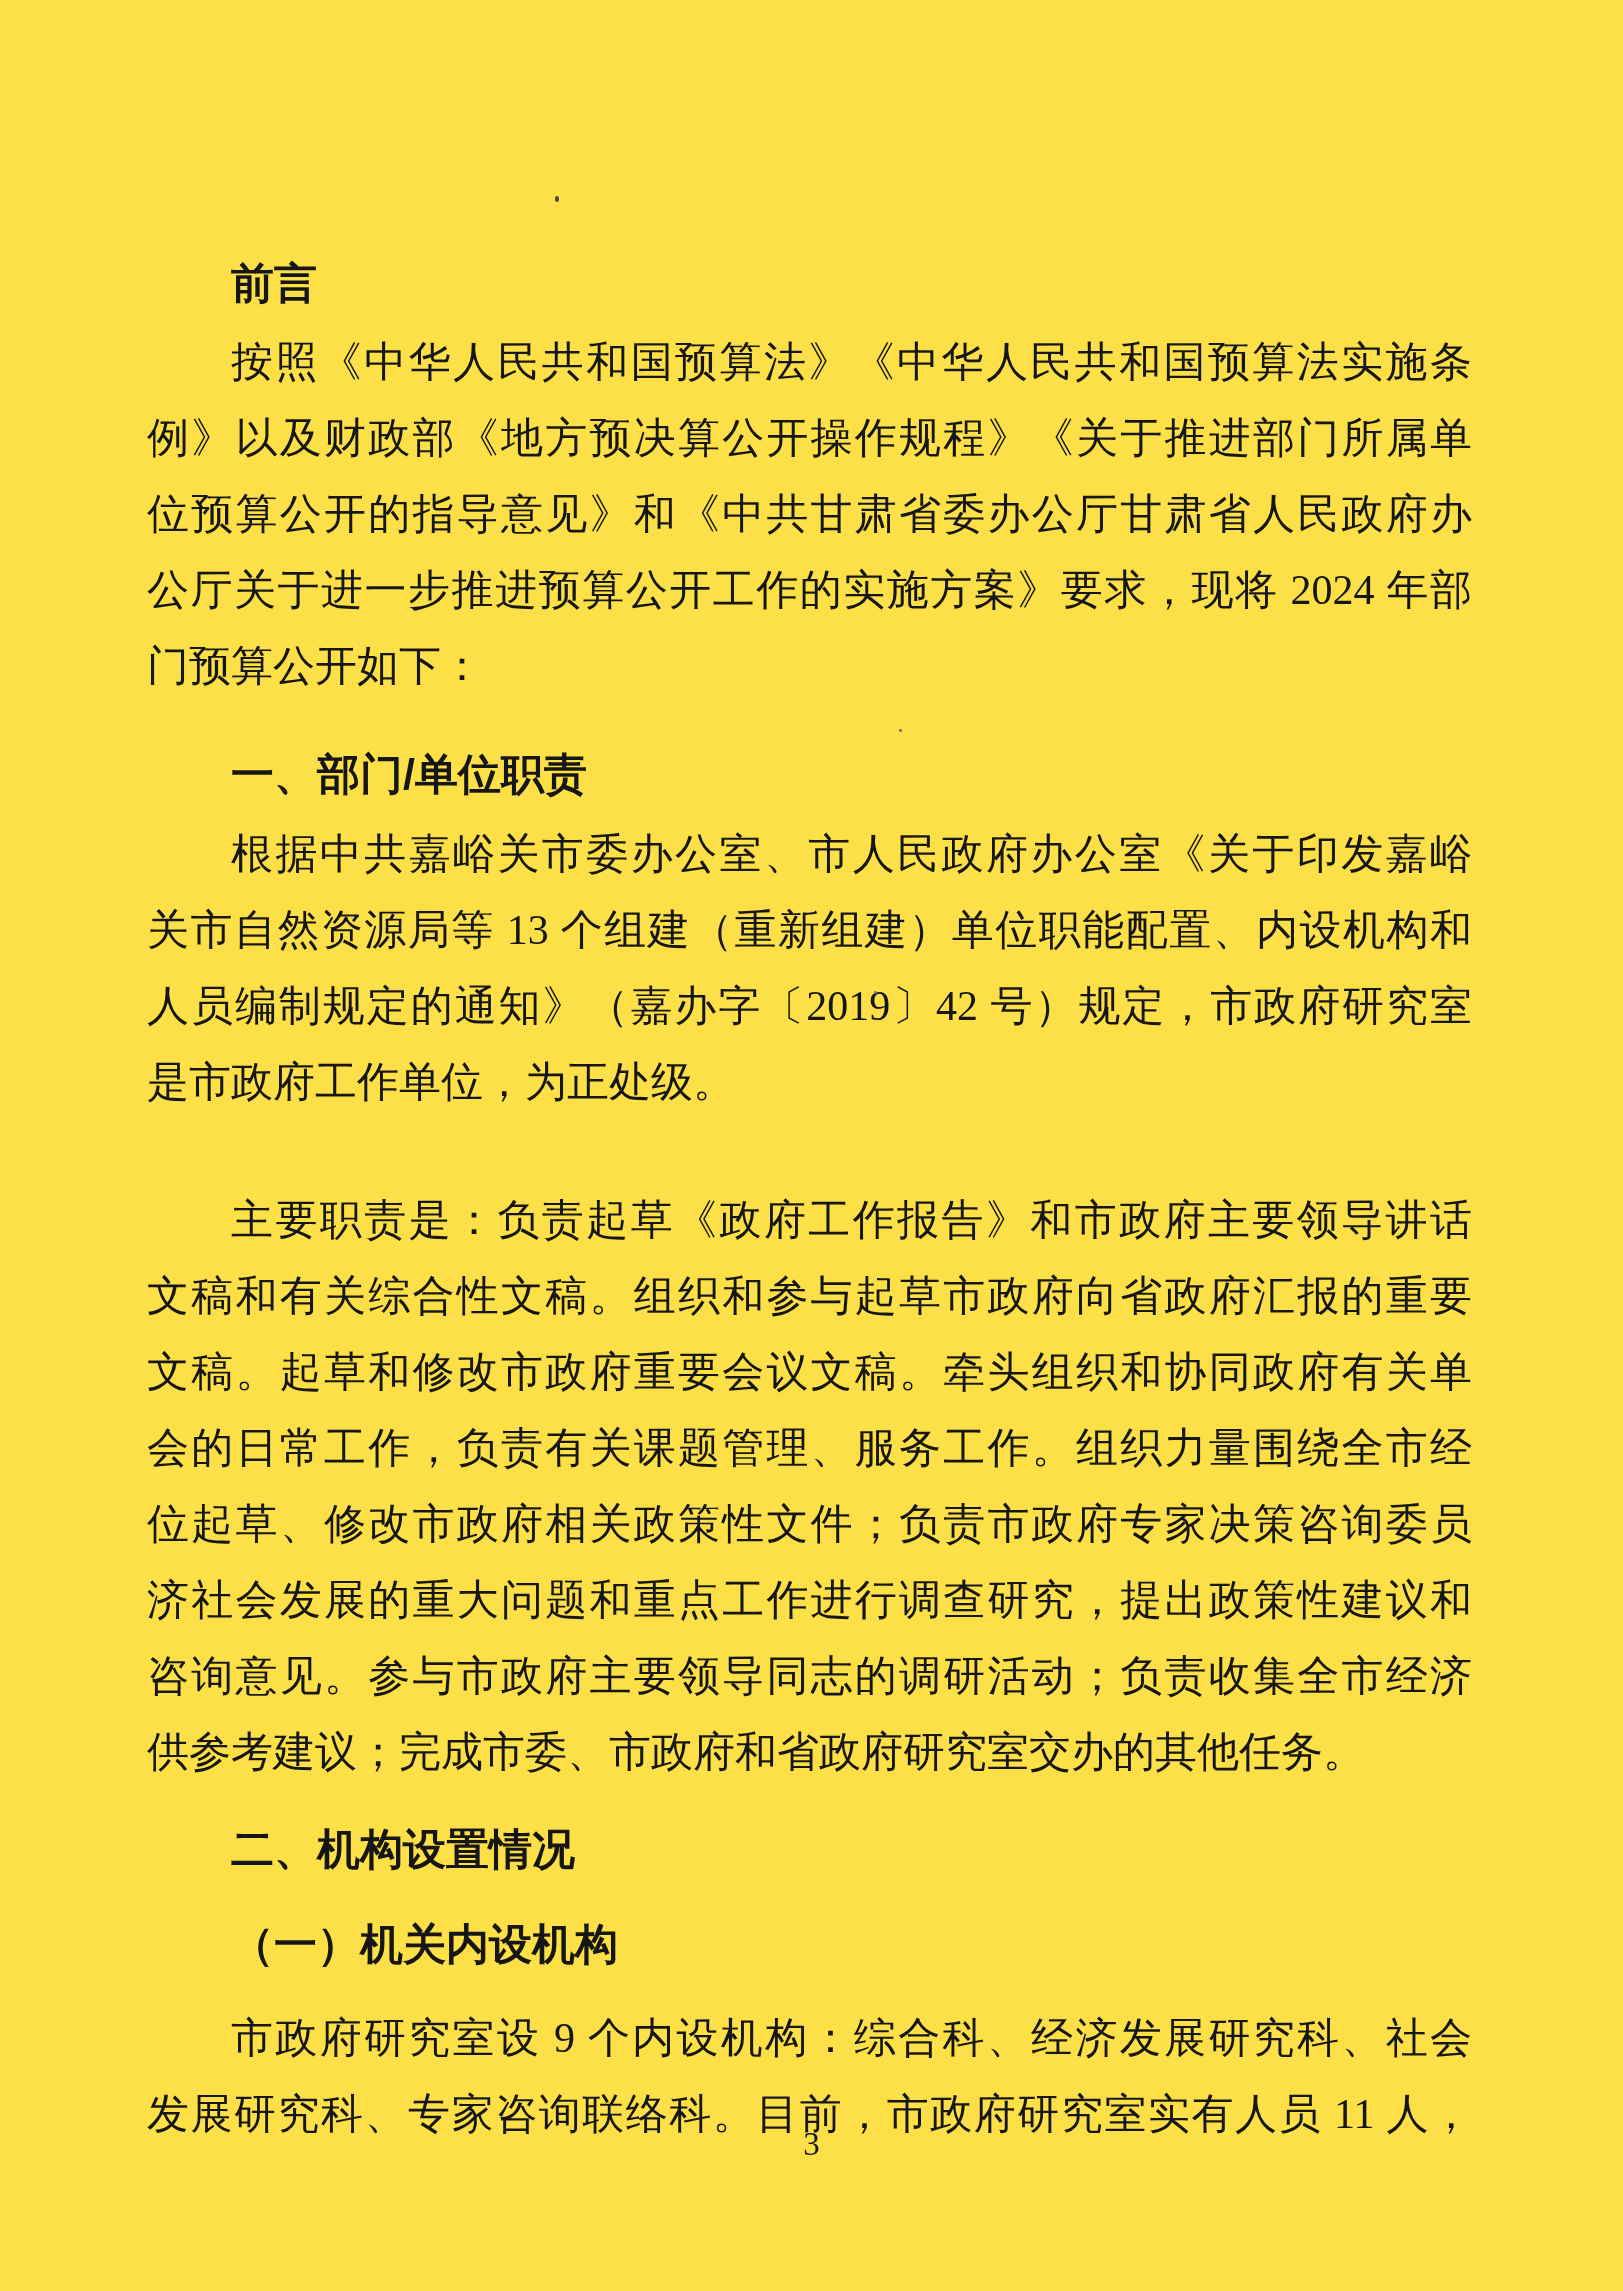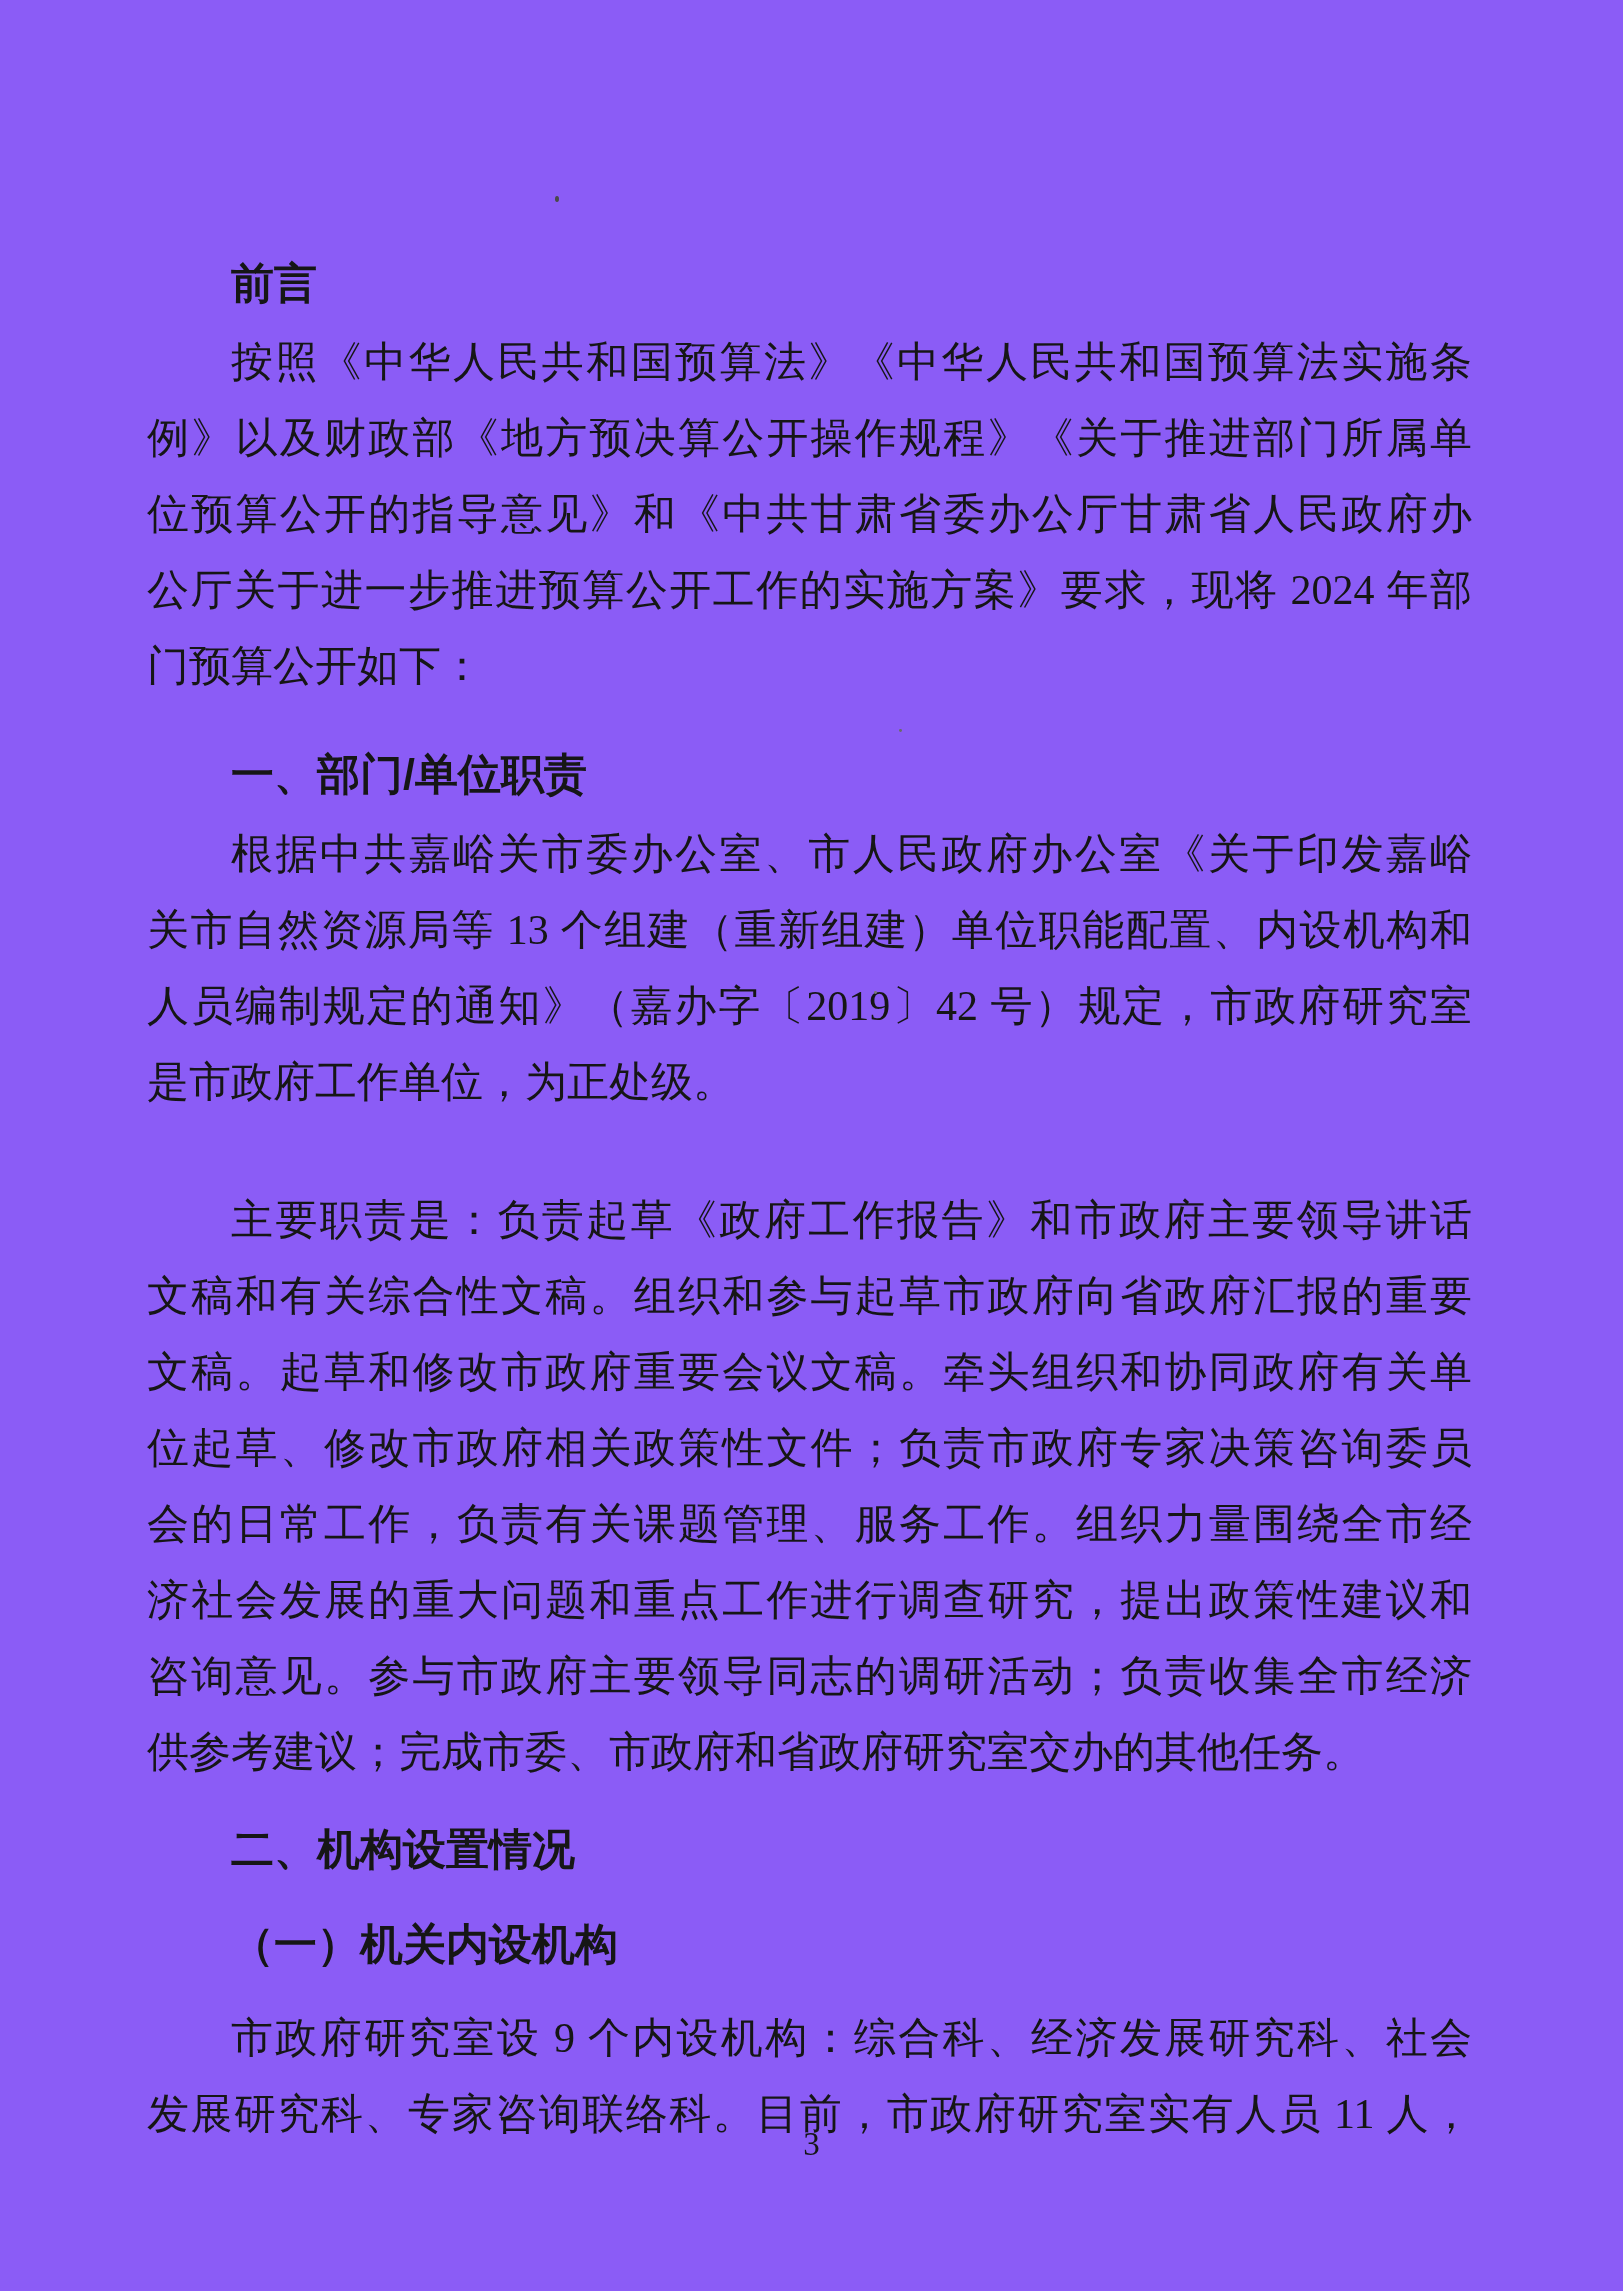--- a/index.html
+++ b/index.html
@@ -4,21 +4,21 @@
 <style>
   html, body {
     margin: 0;
     padding: 0;
     background: #e8e8e8;
   }
   .sheet {
     position: relative;
     width: 1623px;
     height: 2292px;
-    background: #8b5cf6;
+    background: #fde047;
     overflow: hidden;
     color: #161616;
     font-family: "Liberation Serif", "DejaVu Serif", serif;
   }
   .block {
     position: absolute;
     left: 147px;
     width: 1325px;
   }
   .line {
@@ -103,22 +103,22 @@
     <div class="line j indent">根据中共嘉峪关市委办公室、市人民政府办公室《关于印发嘉峪</div>
     <div class="line j">关市自然资源局等 13 个组建（重新组建）单位职能配置、内设机构和</div>
     <div class="line j">人员编制规定的通知》（嘉办字〔2019〕42 号）规定，市政府研究室</div>
     <div class="line">是市政府工作单位，为正处级。</div>
   </div>
 
   <div class="block paragraph" id="blk-4">
     <div class="line j indent">主要职责是：负责起草《政府工作报告》和市政府主要领导讲话</div>
     <div class="line j">文稿和有关综合性文稿。组织和参与起草市政府向省政府汇报的重要</div>
     <div class="line j">文稿。起草和修改市政府重要会议文稿。牵头组织和协同政府有关单</div>
+    <div class="line j">会的日常工作，负责有关课题管理、服务工作。组织力量围绕全市经</div>
     <div class="line j">位起草、修改市政府相关政策性文件；负责市政府专家决策咨询委员</div>
-    <div class="line j">会的日常工作，负责有关课题管理、服务工作。组织力量围绕全市经</div>
     <div class="line j">济社会发展的重大问题和重点工作进行调查研究，提出政策性建议和</div>
     <div class="line j">咨询意见。参与市政府主要领导同志的调研活动；负责收集全市经济</div>
     <div class="line">供参考建议；完成市委、市政府和省政府研究室交办的其他任务。</div>
   </div>
 
   <div class="block heading-lvl1" id="blk-5">
     <div class="line indent">二、机构设置情况</div>
   </div>
 
   <div class="block heading-lvl2" id="blk-6">

